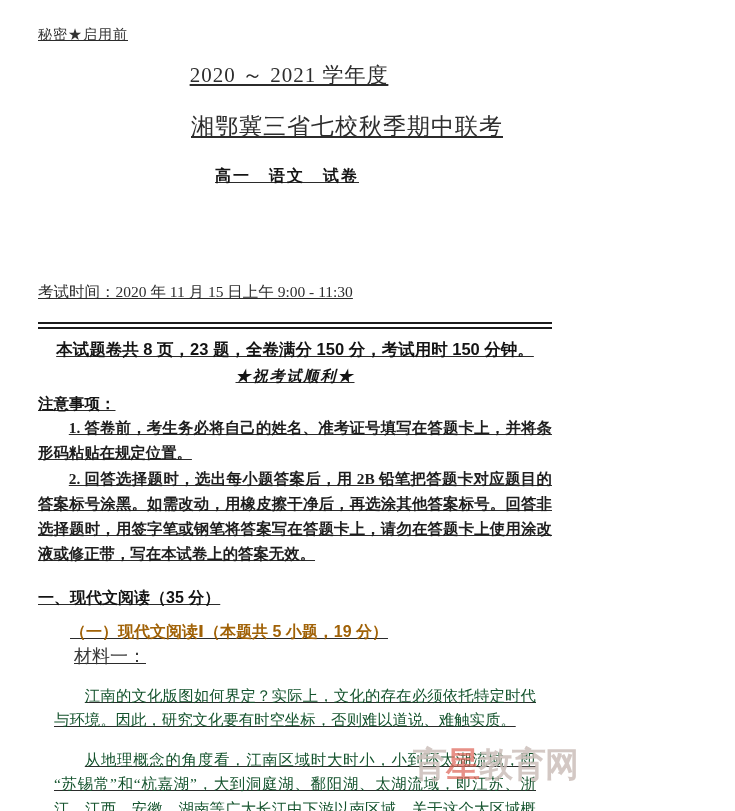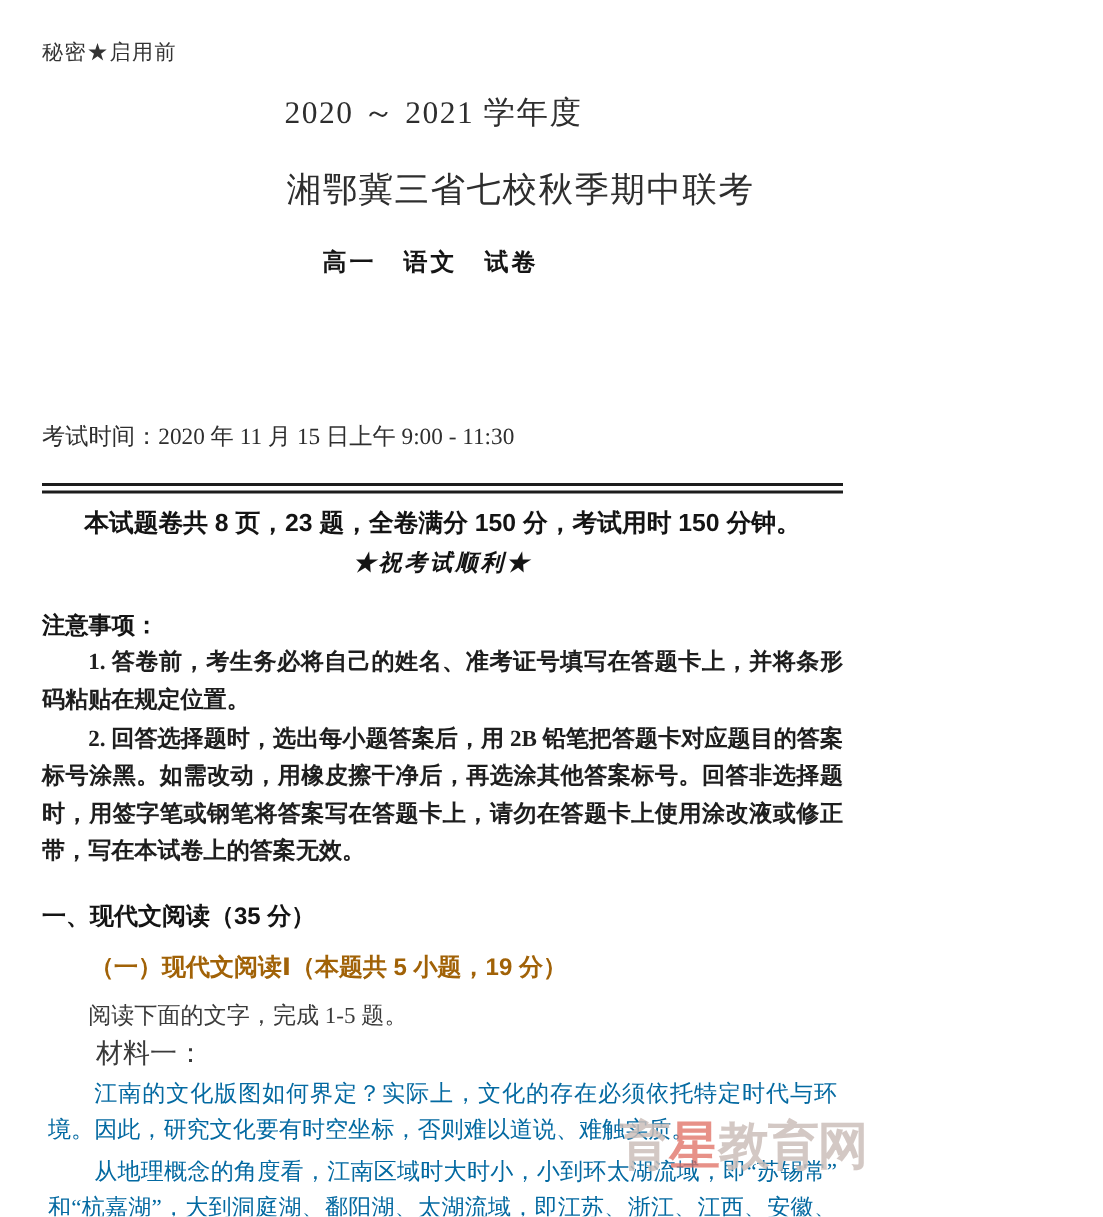--- a/index.html
+++ b/index.html
@@ -1,55 +1,56 @@
 <!DOCTYPE html>
 <html lang="zh"><head>
 <meta charset="utf-8">
 <style>
   html,body{margin:0;padding:0;background:#ffffff;}
   .page{
     width:590px;height:811px;position:relative;background:#fff;
-    overflow:hidden;padding:26px 28px 0;box-sizing:border-box;
+    overflow:hidden;padding:26px 38px 0;box-sizing:border-box;
     font-family:"Liberation Serif","DejaVu Serif",serif;
     color:#2b2b2b;
+    text-decoration:underline;
   }
   .classification{font-size:14px;color:#333;letter-spacing:1px;}
   .title-block{text-align:center;}
   .title-year{margin-top:17px;font-size:21px;line-height:29px;color:#2e2e2e;transform:translateX(-6px);letter-spacing:1px;}
   .title-exam{margin-top:21px;font-size:23px;line-height:32px;color:#2e2e2e;transform:translateX(52px);letter-spacing:1px;}
   .title-paper{
     margin-top:16px;font-size:16px;line-height:33px;font-weight:bold;color:#151515;
     font-family:"Liberation Sans","DejaVu Sans",sans-serif;transform:translateX(-8px);letter-spacing:2px;
   }
   .exam-time{margin-top:88px;font-size:15.5px;line-height:24px;color:#2e2e2e;}
   .double-rule{margin-top:18px;height:3px;border-top:2px solid #1c1c1c;border-bottom:2px solid #1c1c1c;}
   .paper-info{
     margin-top:9px;text-align:center;font-size:16.5px;line-height:23px;font-weight:bold;color:#141414;
     font-family:"Liberation Sans","DejaVu Sans",sans-serif;
   }
   .wish{margin-top:5px;text-align:center;font-size:15px;line-height:21px;font-weight:bold;font-style:italic;color:#141414;letter-spacing:2px;}
   .notice-title{
-    margin-top:20px;font-size:15.5px;line-height:22px;font-weight:bold;color:#141414;
+    margin-top:6px;font-size:15.5px;line-height:22px;font-weight:bold;color:#141414;
     font-family:"Liberation Sans","DejaVu Sans",sans-serif;
   }
   .notice-item{
     margin:0;font-size:15.4px;line-height:25.3px;font-weight:bold;color:#1e1e1e;
     text-indent:2em;text-align:justify;
   }
   .section-title{
     margin-top:19px;font-size:16px;line-height:24px;font-weight:bold;color:#141414;
     font-family:"Liberation Sans","DejaVu Sans",sans-serif;
   }
   .subsection-title{
     margin-top:10px;font-size:16px;line-height:24px;font-weight:bold;color:#a16207;
     margin-left:2em;font-family:"Liberation Sans","DejaVu Sans",sans-serif;
   }
   .body-line{margin:0;margin-top:8px;font-size:15.4px;line-height:24px;color:#3a3a3a;margin-left:2em;}
   .material-label{margin:0;font-size:18px;line-height:24px;color:#3a3a3a;margin-left:2em;}
-  .body-para{margin:4px;font-size:15.4px;line-height:24.2px;color:#0369a1;text-indent:2em;text-align:justify;}
+  .body-para{margin:16px;font-size:15.4px;line-height:24.2px;color:#14532d;text-indent:2em;text-align:justify;}
   .watermark{
     position:absolute;right:12px;top:746px;text-align:right;pointer-events:none;z-index:5;
     font-family:"Liberation Sans","DejaVu Sans",sans-serif;font-weight:bold;
   }
   .wm-line1{font-size:34px;line-height:36px;letter-spacing:-1px;color:rgba(203,190,186,0.85);white-space:nowrap;}
   .wm-star{color:rgba(223,108,96,0.75);}
   .wm-line2{font-size:29px;line-height:30px;margin-top:-6px;color:rgba(204,192,188,0.85);letter-spacing:1px;}
 </style>
 </head>
 <body>
@@ -72,21 +73,20 @@
 
   <div class="wish">★祝考试顺利★</div>
 
   <div class="notice-title">注意事项：</div>
   <p class="notice-item">1. 答卷前，考生务必将自己的姓名、准考证号填写在答题卡上，并将条形码粘贴在规定位置。</p>
   <p class="notice-item">2. 回答选择题时，选出每小题答案后，用 2B 铅笔把答题卡对应题目的答案标号涂黑。如需改动，用橡皮擦干净后，再选涂其他答案标号。回答非选择题时，用签字笔或钢笔将答案写在答题卡上，请勿在答题卡上使用涂改液或修正带，写在本试卷上的答案无效。</p>
 
   <div class="section-title">一、现代文阅读（35 分）</div>
   <div class="subsection-title">（一）现代文阅读Ⅰ（本题共 5 小题，19 分）</div>
 
-  <p class="body-line">阅读下面的文字，完成 1-5 题。</p>
   <p class="material-label">材料一：</p>
 
   <p class="body-para">江南的文化版图如何界定？实际上，文化的存在必须依托特定时代与环境。因此，研究文化要有时空坐标，否则难以道说、难触实质。</p>
   <p class="body-para">从地理概念的角度看，江南区域时大时小，小到环太湖流域，即“苏锡常”和“杭嘉湖”，大到洞庭湖、鄱阳湖、太湖流域，即江苏、浙江、江西、安徽、湖南等广大长江中下游以南区域。关于这个大区域概念，康熙二十三年《江南通志》有过记载。</p>
   <p class="body-para">江南文化在中国传统文化中的地位比较稳定，没有大起大落，这与其地理环境有很大关</p>
 
   <div class="watermark">
     <div class="wm-line1"><span>育</span><span class="wm-star">星</span><span>教育网</span></div>
   </div>
 

